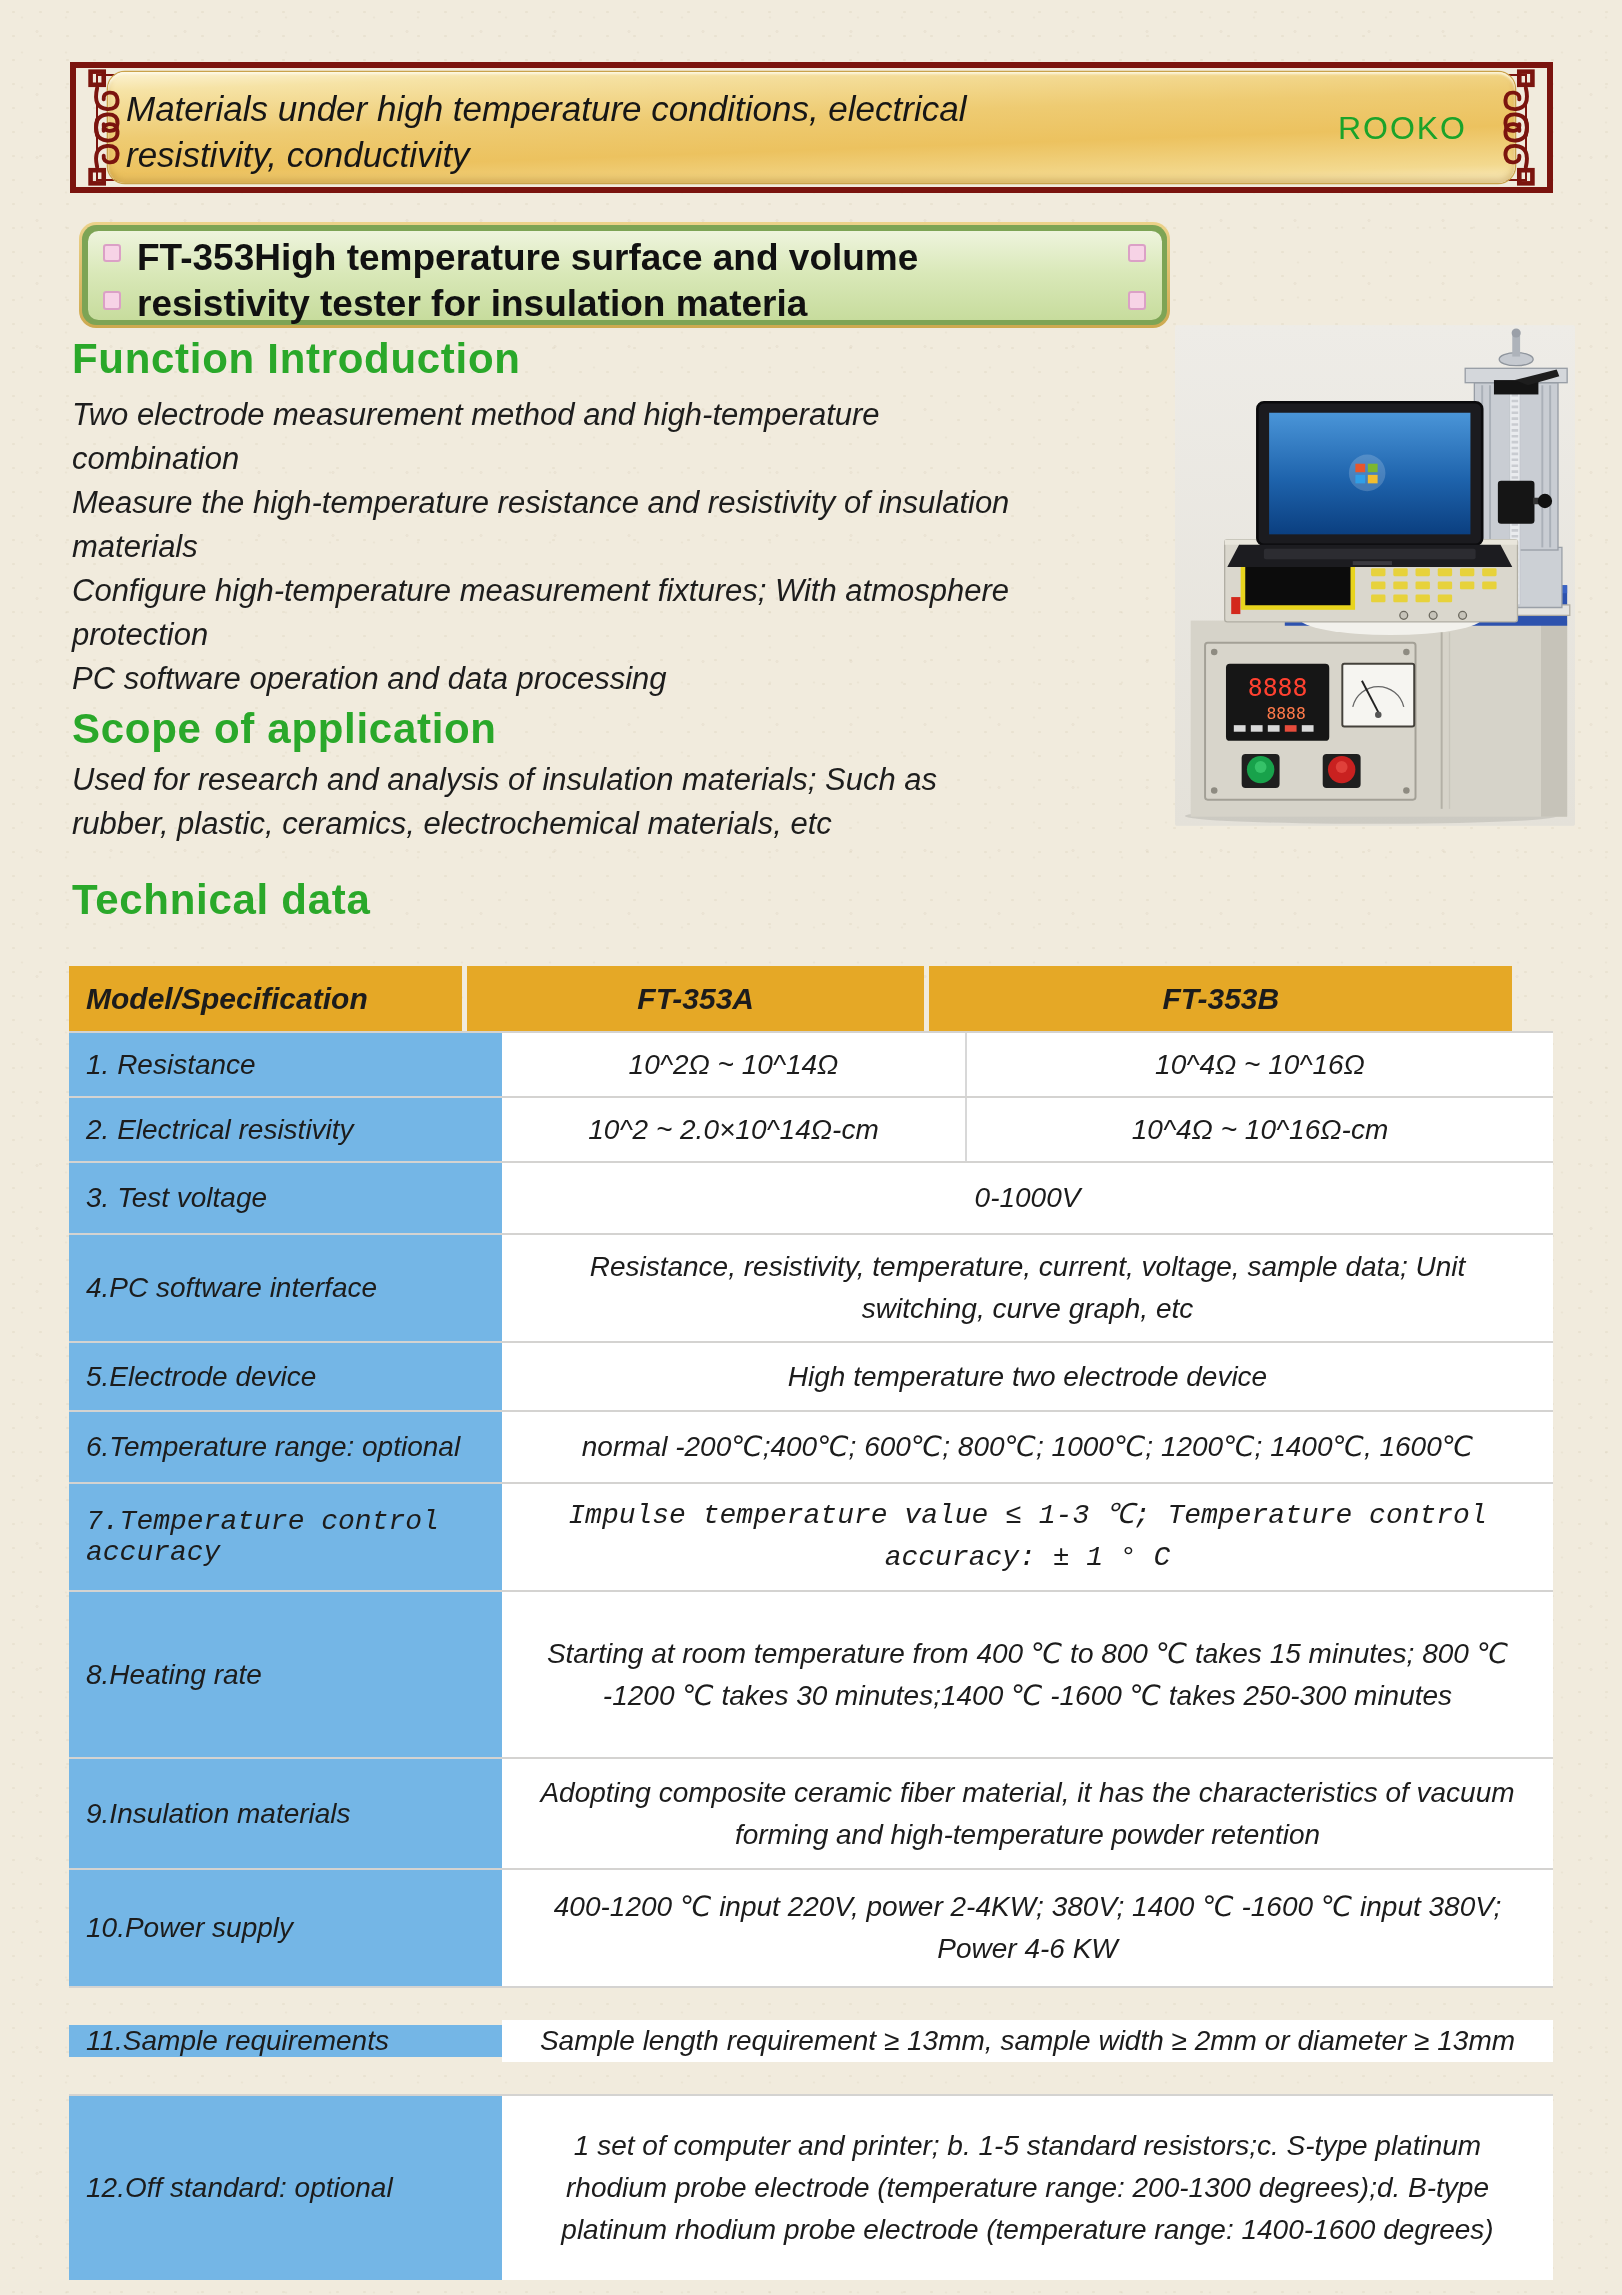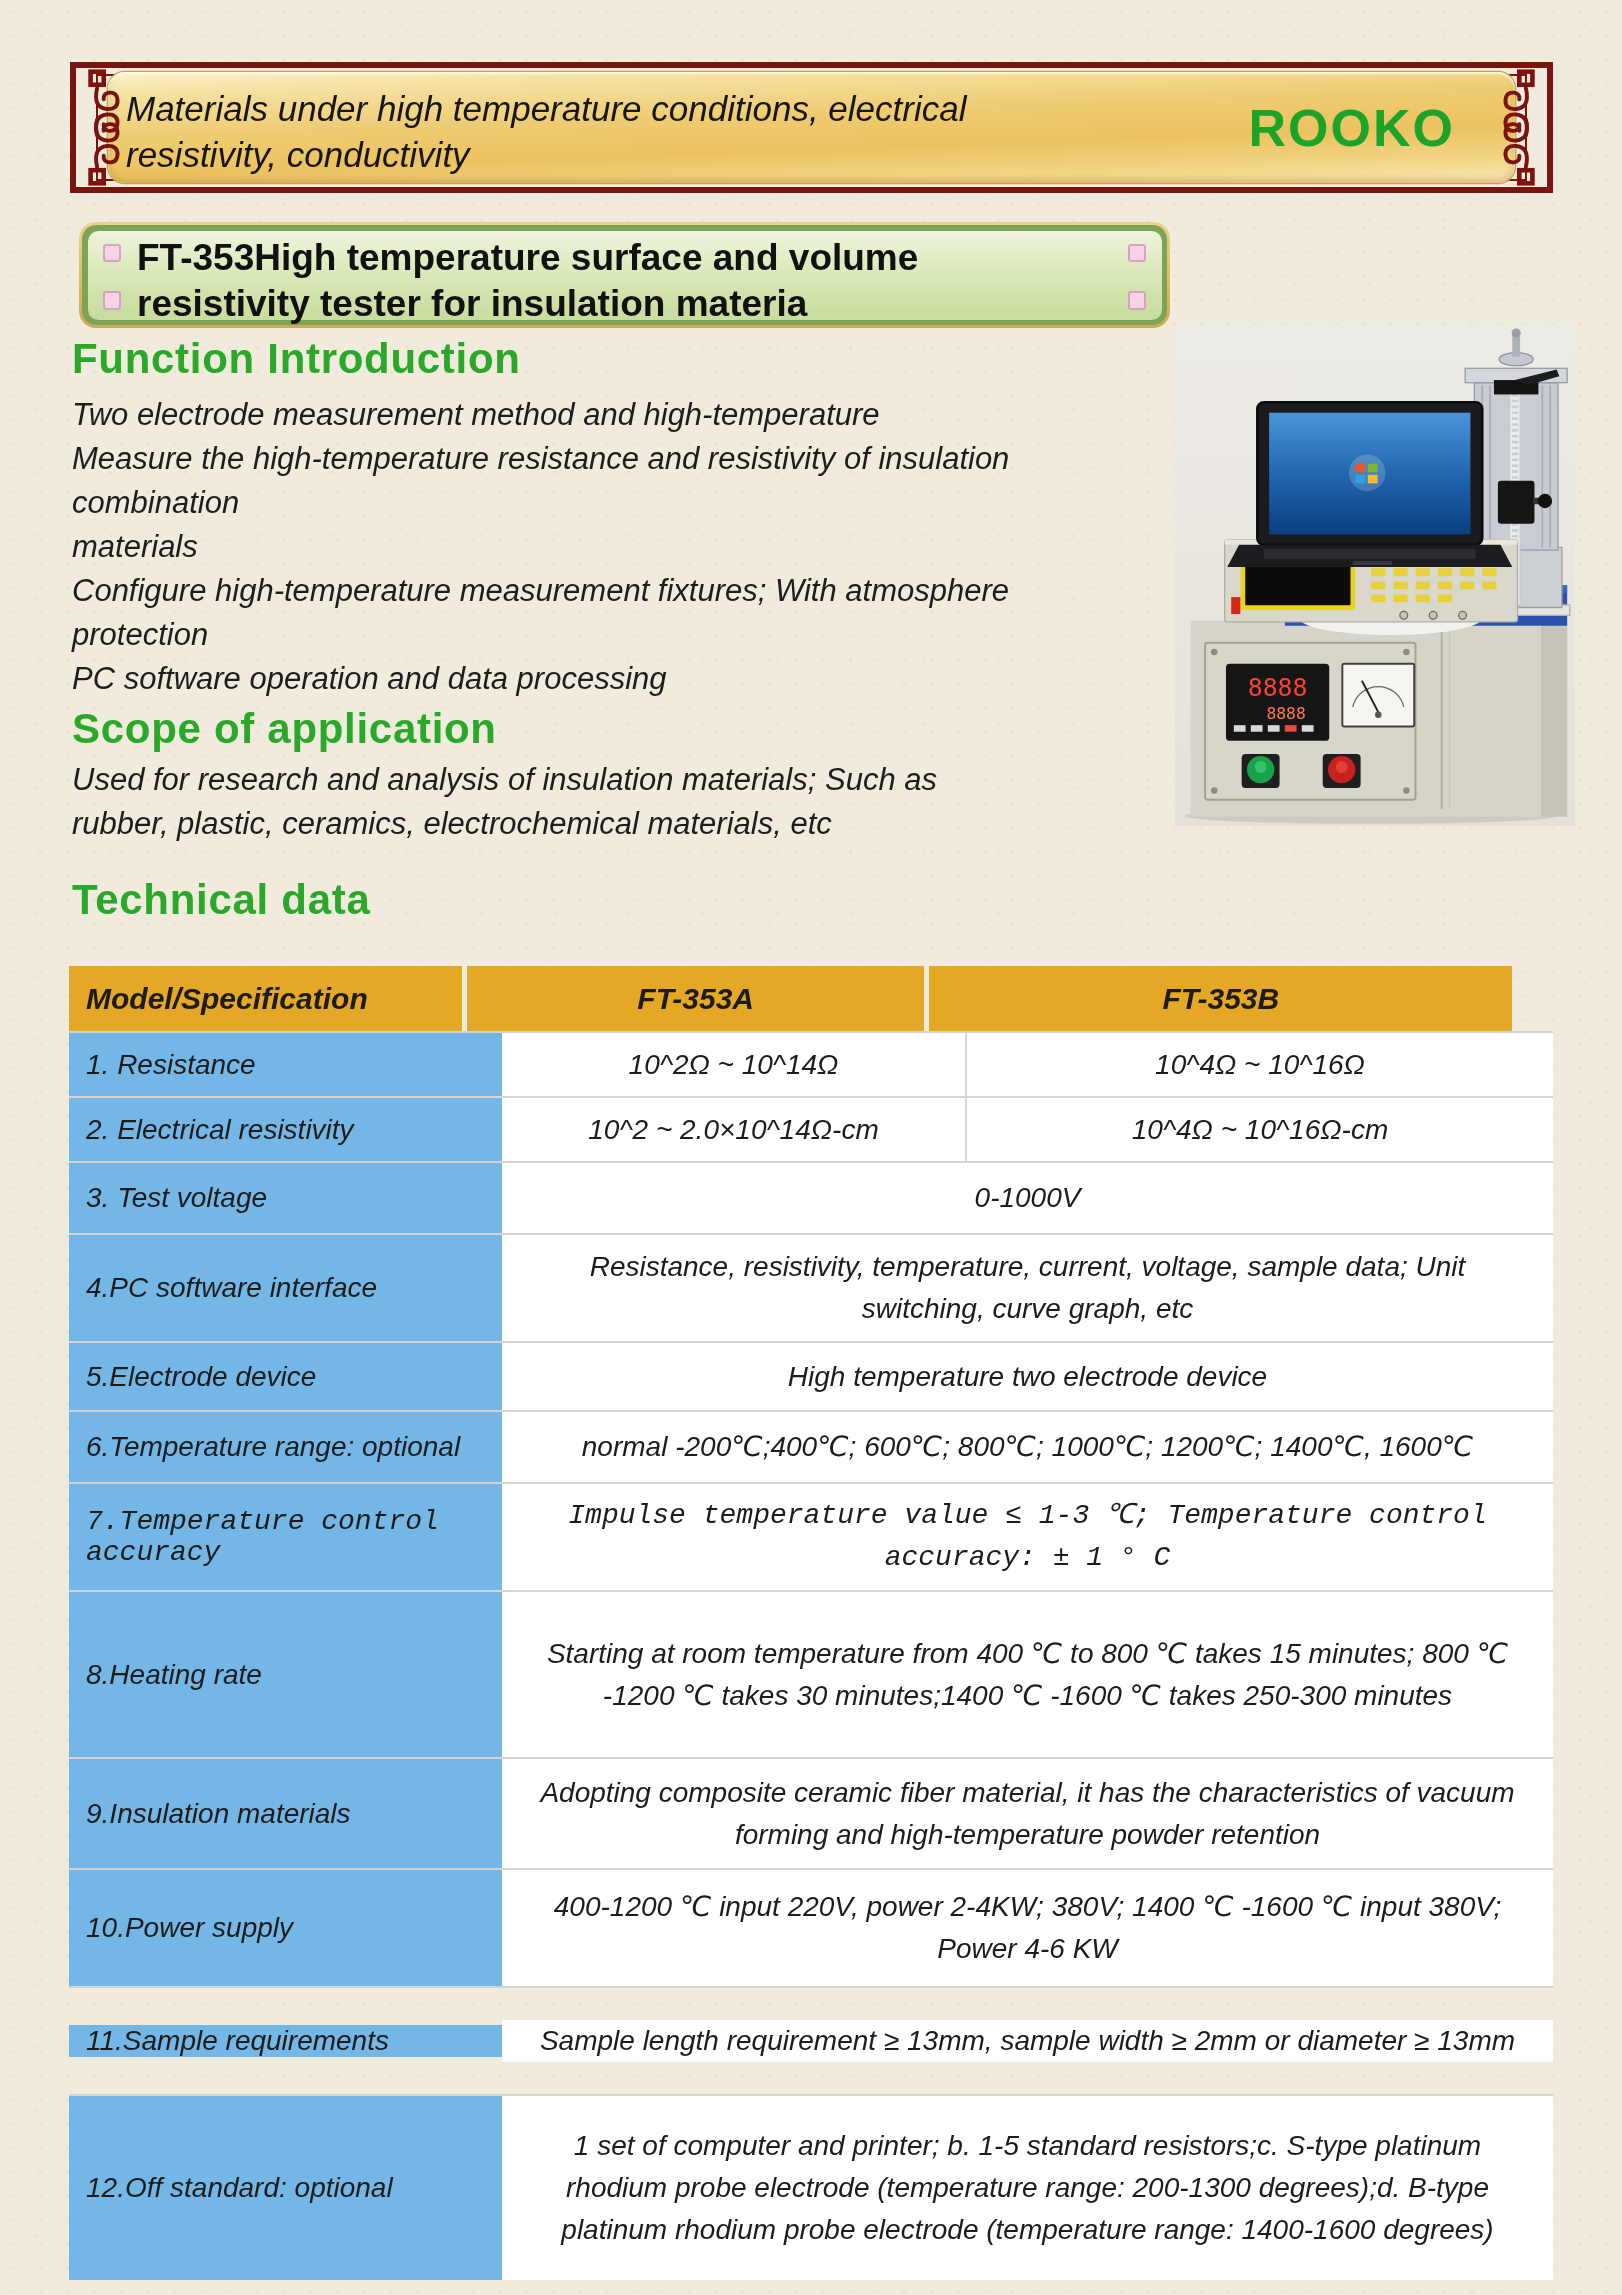--- a/index.html
+++ b/index.html
@@ -33,22 +33,22 @@
   .orn.tl{left:15.7px;top:5.2px;}
   .orn.tr{right:15.7px;top:5.2px;transform:scaleX(-1);}
   .orn.bl{left:15.7px;bottom:5.2px;transform:scaleY(-1);}
   .orn.br{right:15.7px;bottom:5.2px;transform:scale(-1,-1);}
   .b1-text{
     position:absolute;left:56px;top:23.6px;
     font-style:italic;font-size:35px;line-height:46px;color:#161616;
     white-space:nowrap;
   }
   .brand{
-    position:absolute;right:98px;top:50%;transform:translateY(-50%);
-    font-weight:bold;font-size:52px;letter-spacing:2px;color:#1ba32a;
+    position:absolute;right:86px;top:50%;transform:translateY(-50%);
+    font-weight:normal;font-size:32px;letter-spacing:2px;color:#1ba32a;
   }
 
   
   .banner2{position:absolute;left:79px;top:222px;width:1091px;height:106px;}
   .b2-gold{position:absolute;inset:0;border-radius:17px;background:linear-gradient(180deg,#ecd28a,#cda94f);}
   .b2-green{position:absolute;inset:3.3px;border-radius:14.4px;background:#7da455;}
   .b2-fill{position:absolute;inset:8.5px;border-radius:10.5px;
     background:linear-gradient(180deg,#eef4dd 0%,#dcead f 0%,#dcEAbd 0%,#d9e8b8 48%,#c7dc9d 100%);
     background:linear-gradient(180deg,#eef4dd 0%,#d9e8b8 48%,#c7dc9d 100%);}
   .pinksq{position:absolute;width:18.3px;height:18.3px;border-radius:3.3px;background:#f7d3e6;border:2px solid #dba0c6;box-sizing:border-box;}
@@ -138,22 +138,22 @@
     <div class="pinksq p4"></div>
     <div class="b2-text">
       <div>FT-353High temperature surface and volume</div>
       <div>resistivity tester for  insulation materia</div>
     </div>
   </div>
 
   <h2 class="h-green h-func">Function Introduction</h2>
   <div class="body-text intro">
     <div>Two electrode measurement method and high-temperature</div>
+    <div>combination</div>
     <div>Measure the high-temperature resistance and resistivity of insulation</div>
-    <div>combination</div>
     <div>materials</div>
     <div>Configure high-temperature measurement fixtures; With atmosphere</div>
     <div>protection</div>
     <div>PC software operation and data processing</div>
   </div>
 
   <h2 class="h-green h-scope">Scope of application</h2>
   <div class="body-text scope-text">
     <div>Used for research and analysis of insulation materials; Such as</div>
     <div>rubber, plastic, ceramics, electrochemical materials, etc</div>

